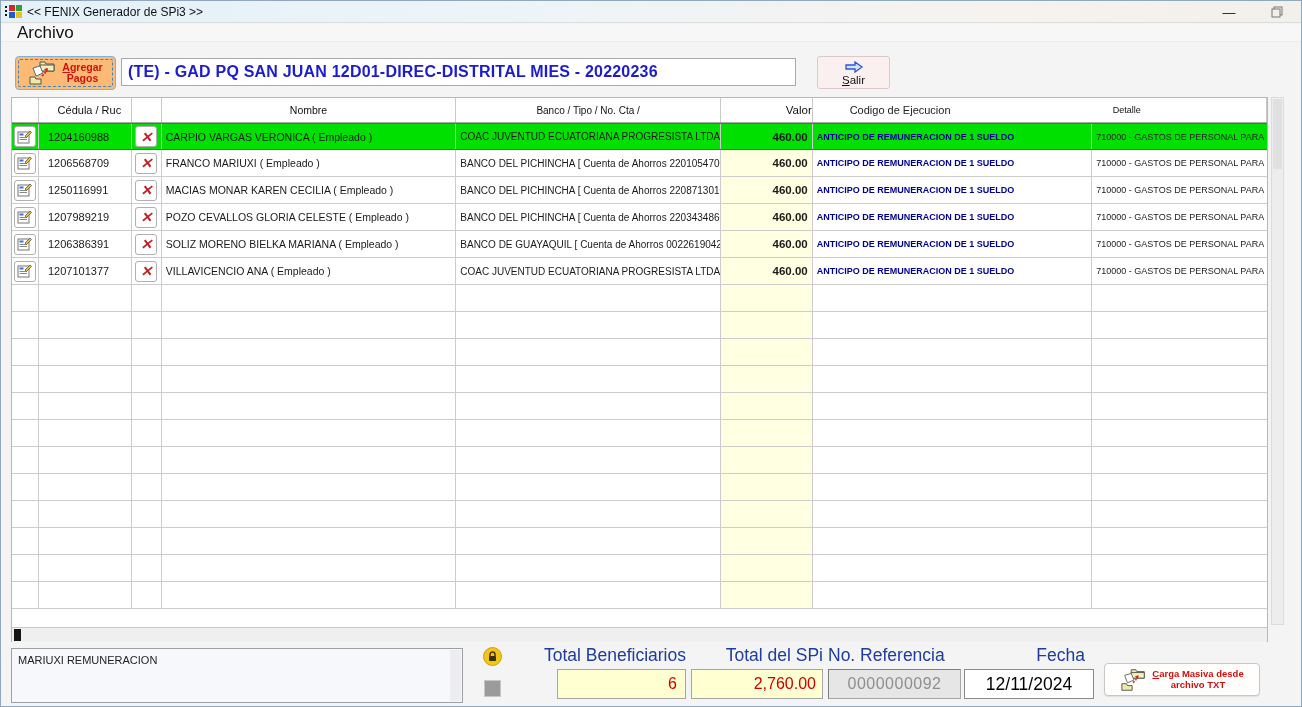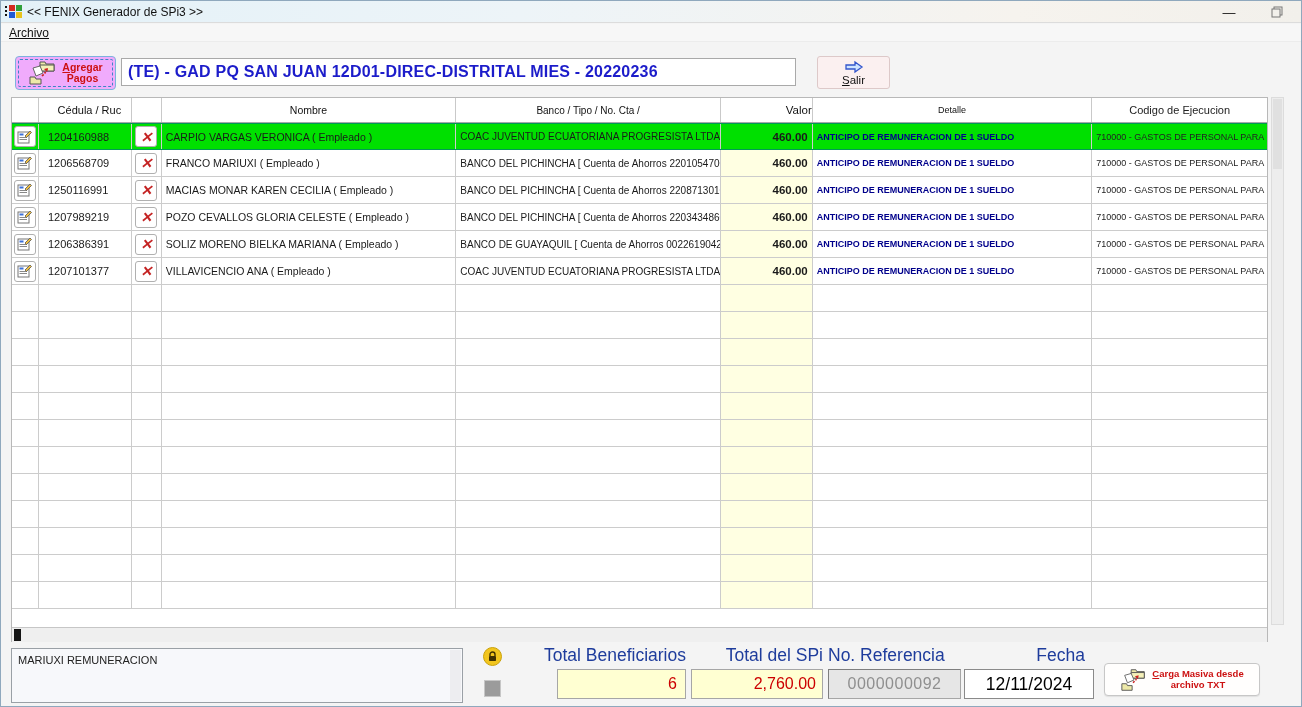--- a/index.html
+++ b/index.html
@@ -17,25 +17,25 @@
   .win-icon { width:17px; height:15px; margin:0 5px 0 4px; }
   .title-text { font-size:12px; color:#111; }
   .cap-btn { position:absolute; top:0; width:40px; height:22px; display:flex; align-items:center; justify-content:center; cursor:default; }
   .cap-min { right:52px; font-size:13px; color:#111; }
   .cap-restore { right:4px; }
   
   .menubar {
     position:absolute; left:0; top:23px; width:100%; height:18px; background:#f7f7f7;
     display:flex; align-items:center; border-bottom:1px solid #ececec;
   }
-  .menu-item { font-size:12px; color:#111; padding:1px 8px;text-decoration:underline; }
+  .menu-item { font-size:17px; color:#111; padding:1px 16px; }
   
   .btn-agregar {
     position:absolute; left:14px; top:55px; width:101px; height:34px;
-    background:#f0abfc; border:1px solid #7db2dd; border-radius:4px;
+    background:#fdba74; border:1px solid #7db2dd; border-radius:4px;
     display:flex; align-items:center; justify-content:center; gap:4px;
   }
   .btn-agregar .inner-focus {
     position:absolute; inset:2px; border:1px dashed #3d85c6; border-radius:2px; pointer-events:none;
   }
   .btn-label-red { color:#cc1111; font-weight:bold; font-size:10.5px; line-height:11px; text-align:center; }
   .btn-label-red u { text-decoration:underline; }
   .title-field {
     position:absolute; left:120px; top:57px; width:675px; height:28px;
     background:#ffffff; border:1px solid #a9a9a9; font-family:"Liberation Sans",sans-serif;
@@ -176,22 +176,22 @@
   </div>
 
   <div class="table-wrap">
     <div class="thead">
       <div class="th c0"></div>
       <div class="th c1">Cédula / Ruc</div>
       <div class="th c2"></div>
       <div class="th c3">Nombre</div>
       <div class="th c4">Banco / Tipo / No. Cta /</div>
       <div class="th c5" style="background:#fff;font-weight:normal">Valor</div>
+      <div class="th c7" style="font-size:11px">Codigo de Ejecucion</div>
       <div class="th c6" style="color:#111;font-weight:normal">Detalle</div>
-      <div class="th c7" style="font-size:11px">Codigo de Ejecucion</div>
     </div>
     <div class="tbody">
         <div class="trow selected">
           <div class="td c0">
             <div class="mini-btn">
               <svg width="15" height="14" viewBox="0 0 15 14">
                 <rect x="1" y="2" width="11" height="11" fill="#ffffff" stroke="#777" stroke-width="1"></rect>
                 <rect x="2.5" y="3.5" width="4" height="2" fill="#3a6fd8"></rect>
                 <line x1="2.5" y1="7.5" x2="10" y2="7.5" stroke="#888" stroke-width="1"></line>
                 <line x1="2.5" y1="9.5" x2="10" y2="9.5" stroke="#888" stroke-width="1"></line>

